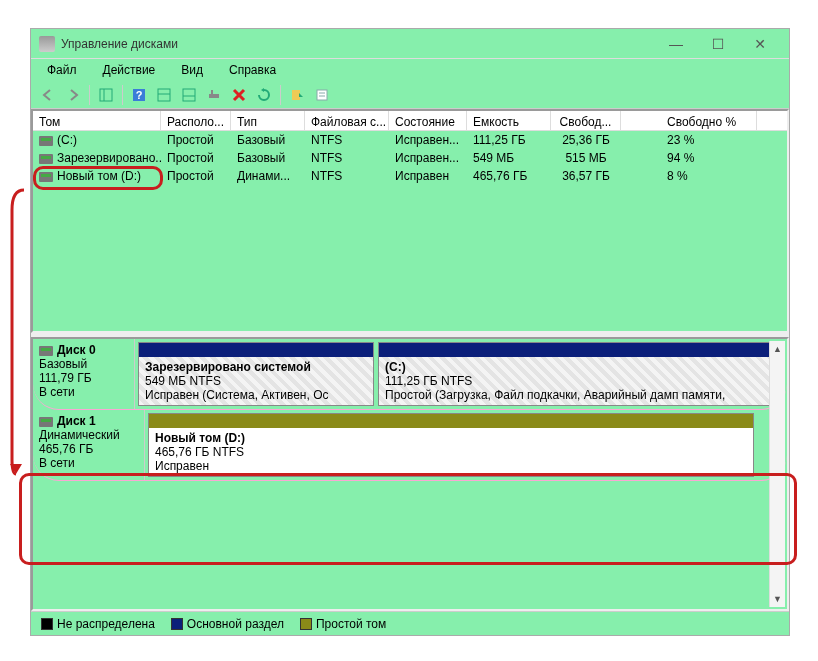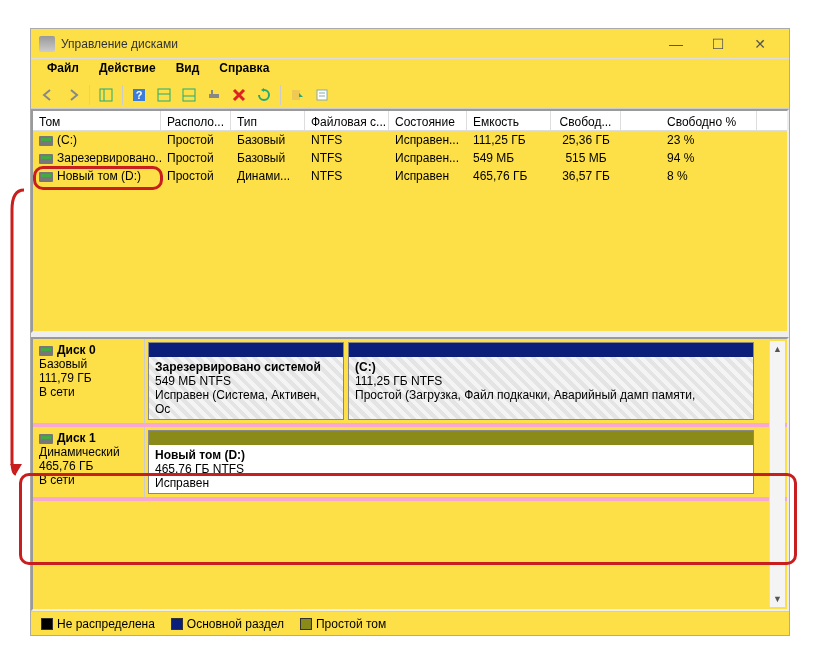--- a/index.html
+++ b/index.html
@@ -1,38 +1,38 @@
 <!DOCTYPE html>
 <html><head>
 <meta charset="utf-8">
 <style>
 * { box-sizing: border-box; margin: 0; padding: 0; }
 body { font-family: "Segoe UI", Tahoma, sans-serif; font-size: 12px; background: #fff; width: 818px; height: 661px; position: relative; }
-.window { position: absolute; left: 30px; top: 28px; width: 760px; height: 608px; border: 1px solid #aaa; background: #fde047; display: flex; flex-direction: column; }
+.window { position: absolute; left: 30px; top: 28px; width: 760px; height: 608px; border: 1px solid #aaa; background: #86efac; display: flex; flex-direction: column; }
 .titlebar { height: 30px; display: flex; align-items: center; padding: 0 8px; border-bottom: 1px solid #ddd; }
 .titlebar .app-icon { width: 16px; height: 16px; background: linear-gradient(#999,#ccc); margin-right: 6px; border-radius: 2px; }
 .titlebar .title { flex: 1; font-size: 12px; color: #333; }
 .win-btns { display: flex; gap: 0; }
 .win-btn { width: 42px; height: 28px; display: flex; align-items: center; justify-content: center; color: #555; font-size: 14px; }
-.menubar { height: 22px; display: flex; align-items: flex-start; padding: 0 6px; gap: 0; font-weight: bold; }
+.menubar { height: 22px; display: flex; align-items: center; padding: 0 6px; gap: 6px; }
 .menu-item { padding: 2px 10px; font-size: 12px; }
 .toolbar { height: 28px; display: flex; align-items: center; padding: 0 6px; gap: 3px; border-bottom: 1px solid #ccc; }
 .tbtn { width: 22px; height: 22px; display: flex; align-items: center; justify-content: center; border: 1px solid transparent; }
 .tbsep { width: 1px; height: 20px; background: #ccc; margin: 0 2px; }
 .volume-list { border: 2px inset #eee; position: relative; }
 .vl-header { display: flex; background: #fff; border-bottom: 1px solid #ddd; height: 20px; }
 .vl-header .col { border-right: 1px solid #ddd; padding: 4px 6px; font-size: 12px; overflow: hidden; white-space: nowrap; }
 .vl-body { height: 200px; overflow: auto; }
 .vl-row { display: flex; height: 18px; align-items: center; }
 .vl-row .cell { padding: 1px 6px; font-size: 12px; overflow: hidden; white-space: nowrap; }
 .disk-icon { display: inline-block; width: 14px; height: 10px; background: #777; border-radius: 1px; margin-right: 4px; vertical-align: middle; position: relative; }
 .disk-icon::after { content:''; position:absolute; left:2px; top:2px; width:10px; height:3px; background:#4a4; }
 .splitter { height: 4px; background: #eee; cursor: row-resize; }
 .graphical { flex: 1; overflow: auto; border: 2px inset #eee; position: relative; }
-.disk-row { display: flex; border-bottom: 4px solid #f9a8d4; }
+.disk-row { display: flex; border-bottom: 1px solid #f9a8d4; border-radius: 26px; }
 .disk-info { width: 112px; padding: 4px 6px; font-size: 12px; border-right: 1px solid #ccc; }
 .disk-info .dname { font-weight: bold; }
 .partitions { flex: 1; display: flex; padding: 3px; gap: 4px; }
 .partition { border: 1px solid #888; display: flex; flex-direction: column; font-size: 12px; }
 .part-top { height: 14px; }
 .part-body { padding: 3px 6px; flex:1; }
 .part-body .pname { font-weight: bold; }
 .hatch0 { background: repeating-linear-gradient(45deg,#f4f4f4,#f4f4f4 4px,#e4e4e4 4px,#e4e4e4 8px); }
 .legend { height: 24px; border-top: 1px solid #ccc; display: flex; align-items: center; padding: 8px 10px; gap: 16px; font-size: 12px; }
 .legend .sw { width: 12px; height: 12px; display: inline-block; margin-right: 4px; border: 1px solid #333; vertical-align: middle; }
@@ -183,21 +183,21 @@
 
   <div class="graphical">
     <div class="disk-row">
       <div class="disk-info">
         <div><span class="disk-icon"></span><span class="dname">Диск 0</span></div>
         <div>Базовый</div>
         <div>111,79 ГБ</div>
         <div>В сети</div>
       </div>
       <div class="partitions">
-        <div class="partition hatch0" style="width:196px">
+        <div class="partition hatch0" style="width:236px">
           <div class="part-top" style="background:#0b1f7a"></div>
           <div class="part-body">
             <div class="pname">Зарезервировано системой</div>
             <div>549 МБ NTFS</div>
             <div>Исправен (Система, Активен, Ос</div>
           </div>
         </div>
         <div class="partition hatch0" style="width:406px">
           <div class="part-top" style="background:#0b1f7a"></div>
           <div class="part-body">

